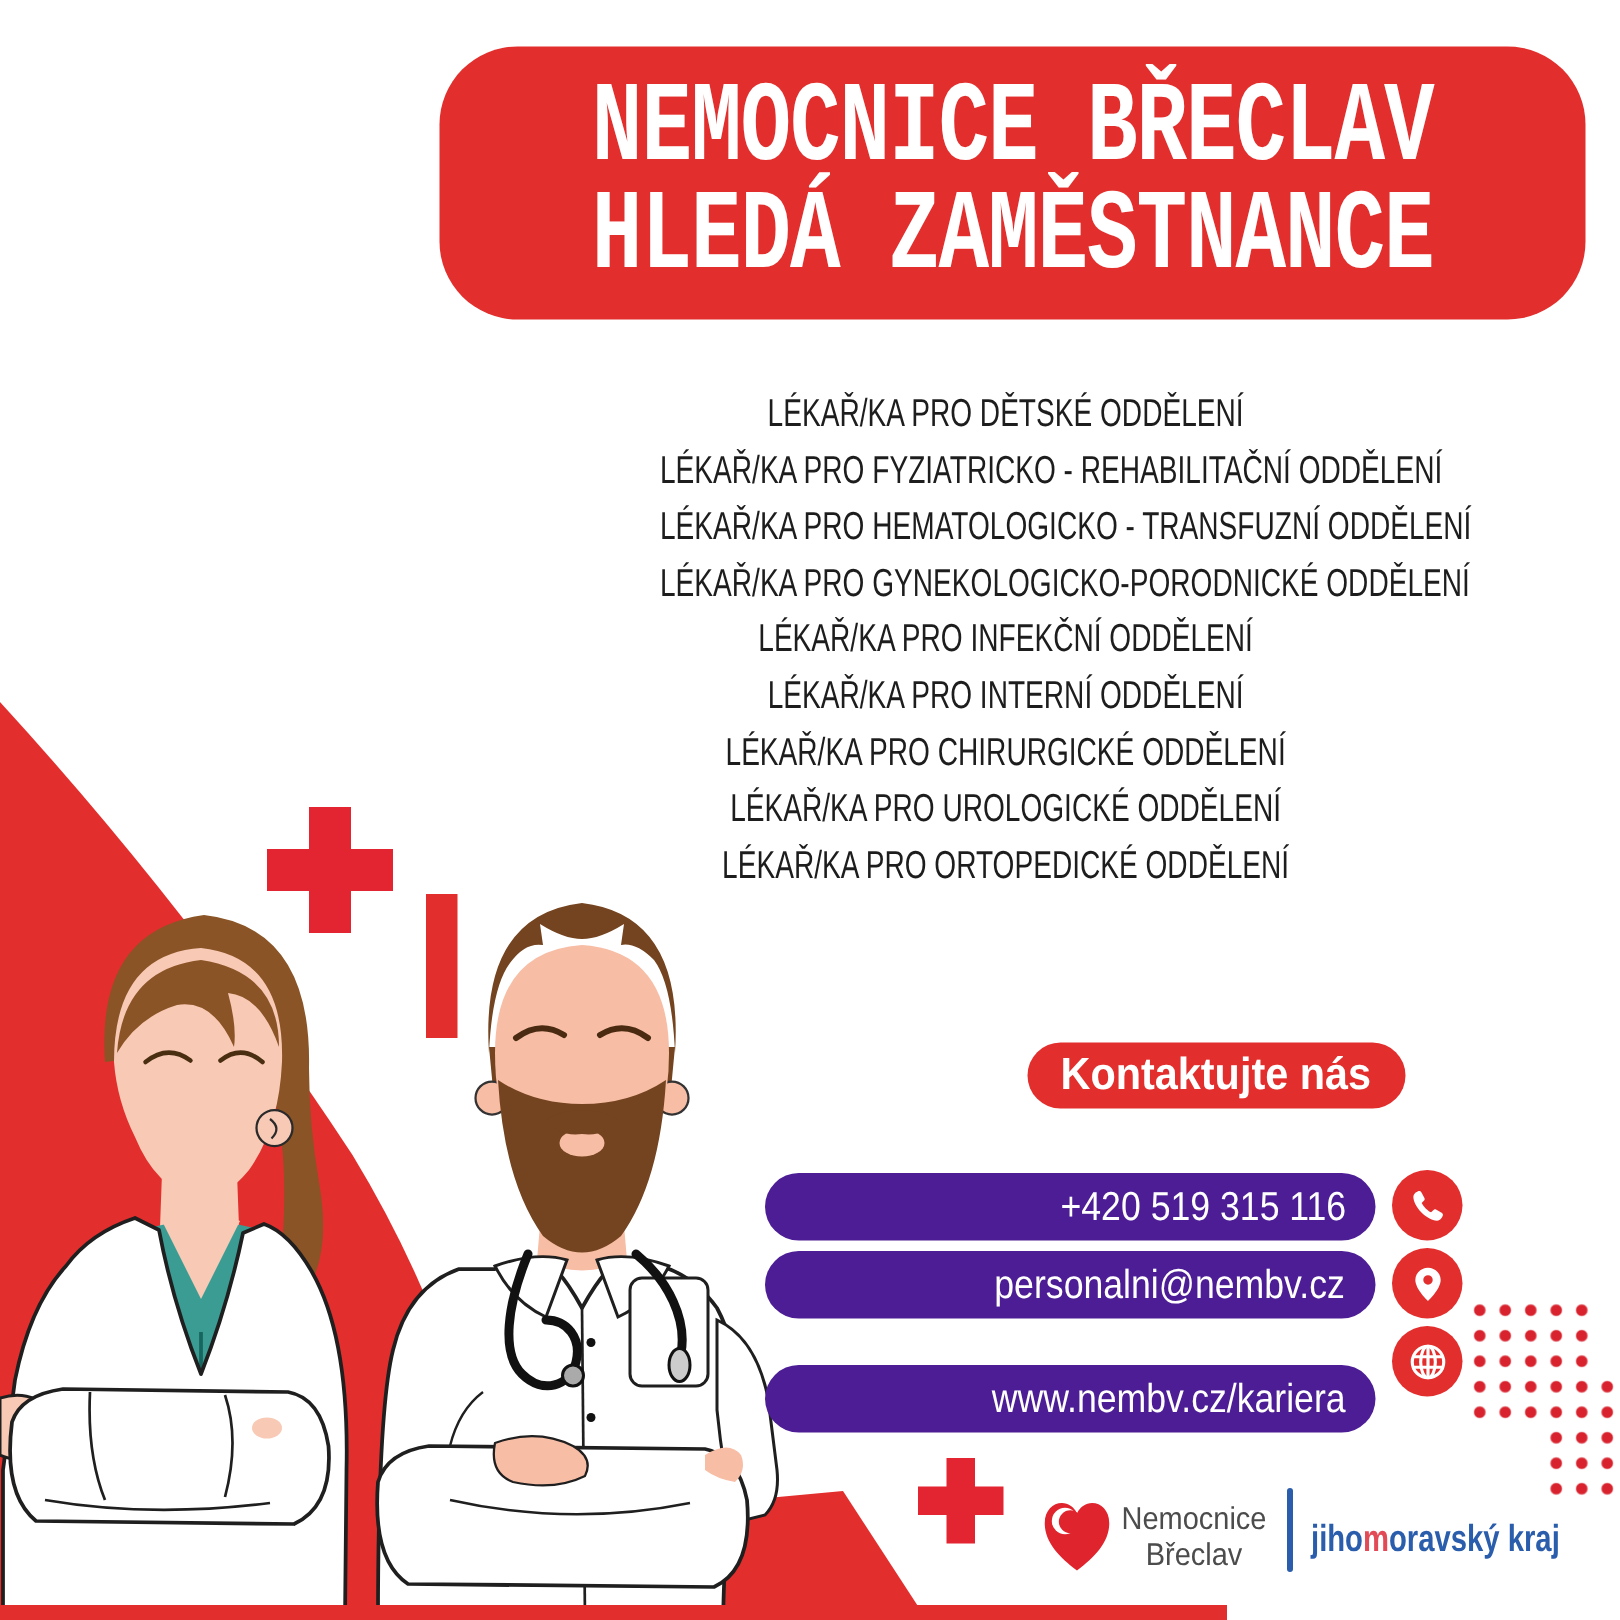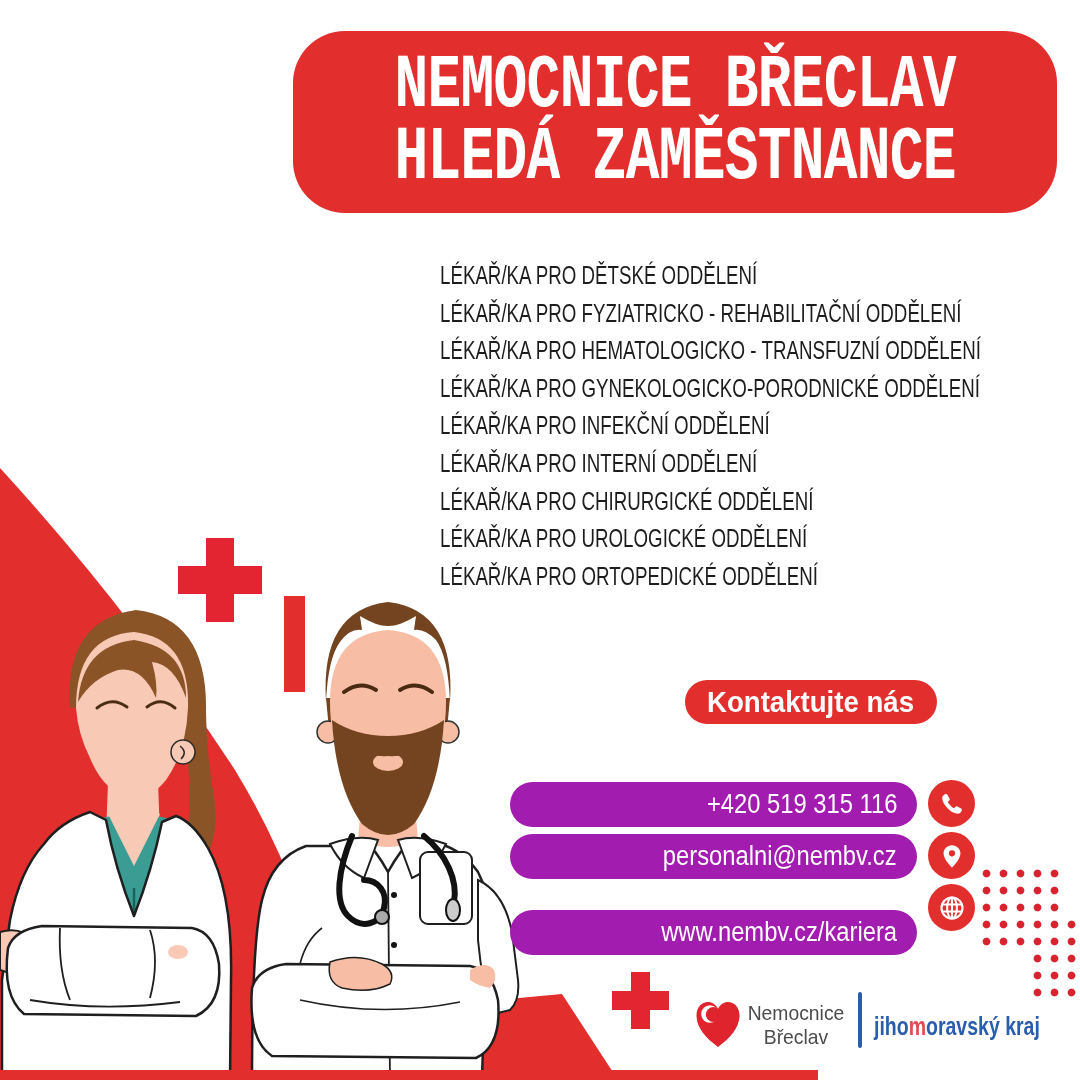--- a/index.html
+++ b/index.html
@@ -7,29 +7,29 @@
        font-family:"Liberation Sans",sans-serif;}
   .abs{position:absolute;}
 
   
   .banner{left:293px;top:31px;width:764px;height:182px;background:#e22f2d;border-radius:52px;
           display:flex;flex-direction:column;justify-content:center;align-items:center;font-family:Liberation Mono, monospace;}
   .banner-line{color:#ffffff;font-weight:700;font-size:76px;line-height:72px;letter-spacing:-1px;
                transform:scaleX(0.74);transform-origin:center;white-space:nowrap;}
 
   
-  .jobs{left:440px;top:257px;width:640px;}
+  .jobs{left:440px;top:257px;width:640px;text-align:center;}
   .job{font-size:26px;line-height:37.6px;color:#1d1d1d;font-weight:400;white-space:nowrap;
        transform:scaleX(0.72);transform-origin:left center;}
 
   
-  .contact-heading{left:685px;top:680px;width:252px;height:44px;background:#e22f2d;border-radius:22px;
+  .contact-heading{left:685px;top:695px;width:252px;height:44px;background:#e22f2d;border-radius:22px;
                    display:flex;align-items:center;justify-content:center;}
   .contact-heading span{color:#fff;font-weight:700;font-size:30px;transform:scaleX(0.92);white-space:nowrap;}
-  .pill{left:510px;width:407px;height:45px;background:#a21caf;border-radius:23px;
+  .pill{left:510px;width:407px;height:45px;background:#4c1d95;border-radius:23px;
         display:flex;align-items:center;justify-content:flex-end;padding-right:20px;box-sizing:border-box;}
   .pill span{color:#fff;font-size:27px;transform:scaleX(0.88);transform-origin:right center;white-space:nowrap;}
   .icon-circle{left:928px;width:47px;height:47px;background:#e22f2d;border-radius:50%;
                display:flex;align-items:center;justify-content:center;}
 
   
   .dots{background-image:radial-gradient(circle at 8.5px 8.5px,#d8232e 3.4px,transparent 4.3px);
         background-size:17px 17px;}
   .dots-a{left:978px;top:865px;width:85px;height:51px;}
   .dots-b{left:978px;top:916px;width:102px;height:34px;}

